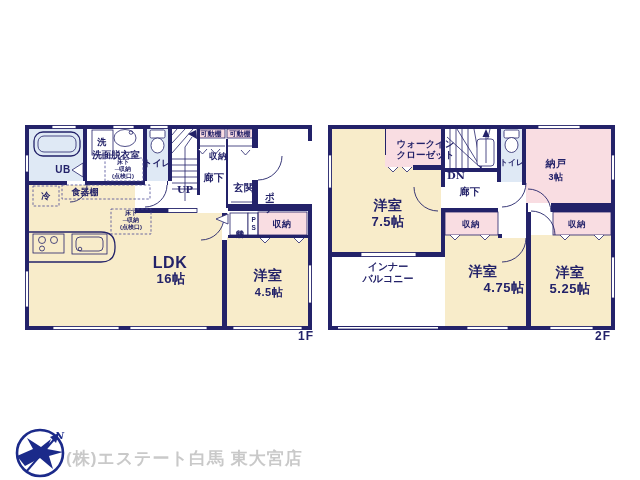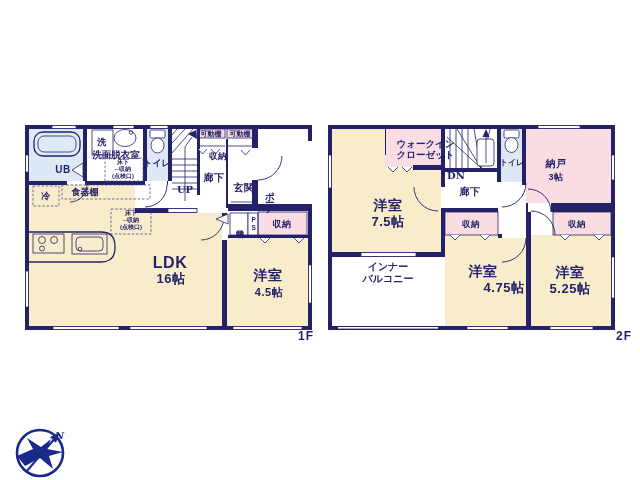--- a/index.html
+++ b/index.html
@@ -279,23 +279,24 @@
     <div class="lbl" style="left:249px;top:99px;font-size:8.5px;">収納</div>
     <div class="lbl" style="left:155px;top:146px;font-size:14px;">洋室</div>
     <div class="lbl" style="left:156px;top:163px;font-size:13px;margin-left:20px;">4.75帖</div>
     <div class="lbl" style="left:242px;top:147px;font-size:14px;">洋室</div>
     <div class="lbl" style="left:242px;top:164px;font-size:13px;">5.25帖</div>
     <div class="lbl" style="left:60px;top:148px;font-size:10px;letter-spacing:0;">インナー
 バルコニー</div>
   </div>
 
   <div class="floor-tag" style="left:298px;top:329px;">1F</div>
-  <div class="floor-tag" style="left:616px;top:329px;">2F</div>
+  <div class="floor-tag" style="left:595px;top:329px;">2F</div>
 
   <svg width="54" height="54" viewBox="0 0 54 54" style="position:absolute;left:13px;top:425px;">
     <circle cx="27" cy="28" r="23" fill="none" stroke="#1b2a8a" stroke-width="2.6"></circle>
     <path d="M4 31 L20 24 L14 13 L28 22 L38 14 L34 24 L50 27 L36 31 L40 44 L27 33 L12 41 Z" fill="#1b2a8a"></path>
     <line x1="13" y1="47" x2="44" y2="11" stroke="#1b2a8a" stroke-width="2"></line>
     <polygon points="46,8 37,12 43,18" fill="#1b2a8a"></polygon>
   </svg>
   <div class="north-n">N</div>
+  <div class="company">(株)エステート白馬 東大宮店</div>
 
 </div>
 
 </body></html>

